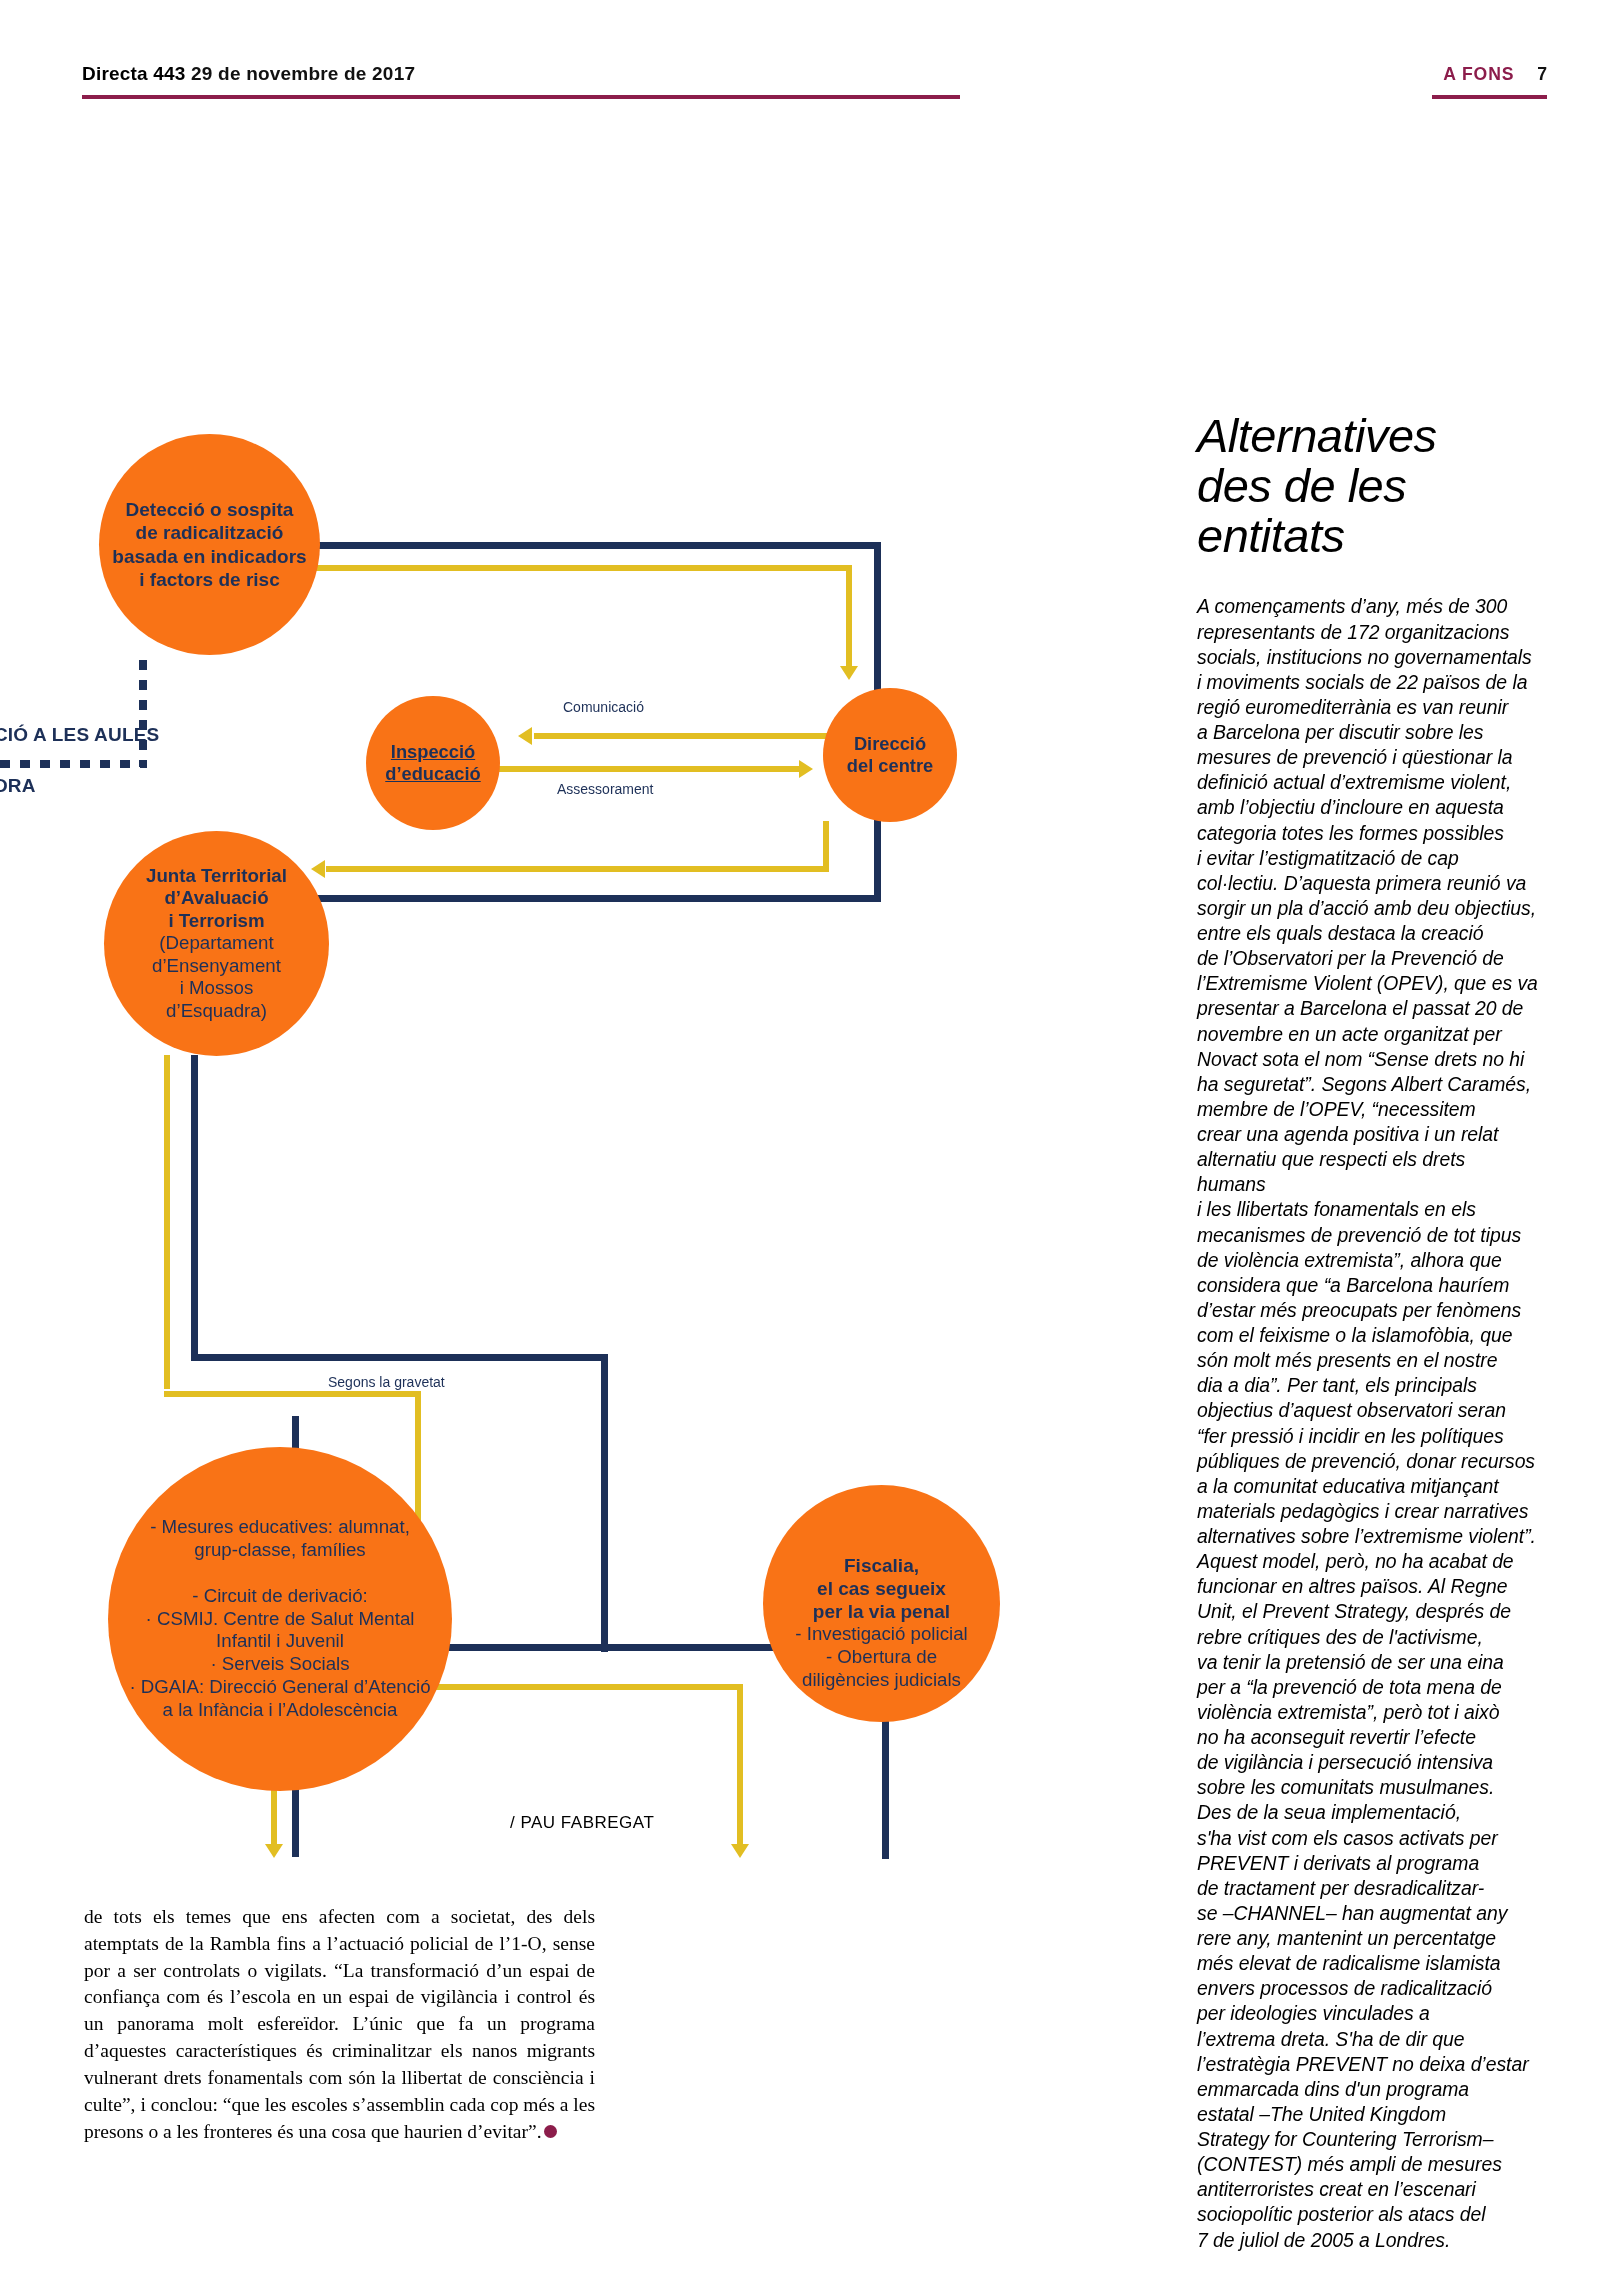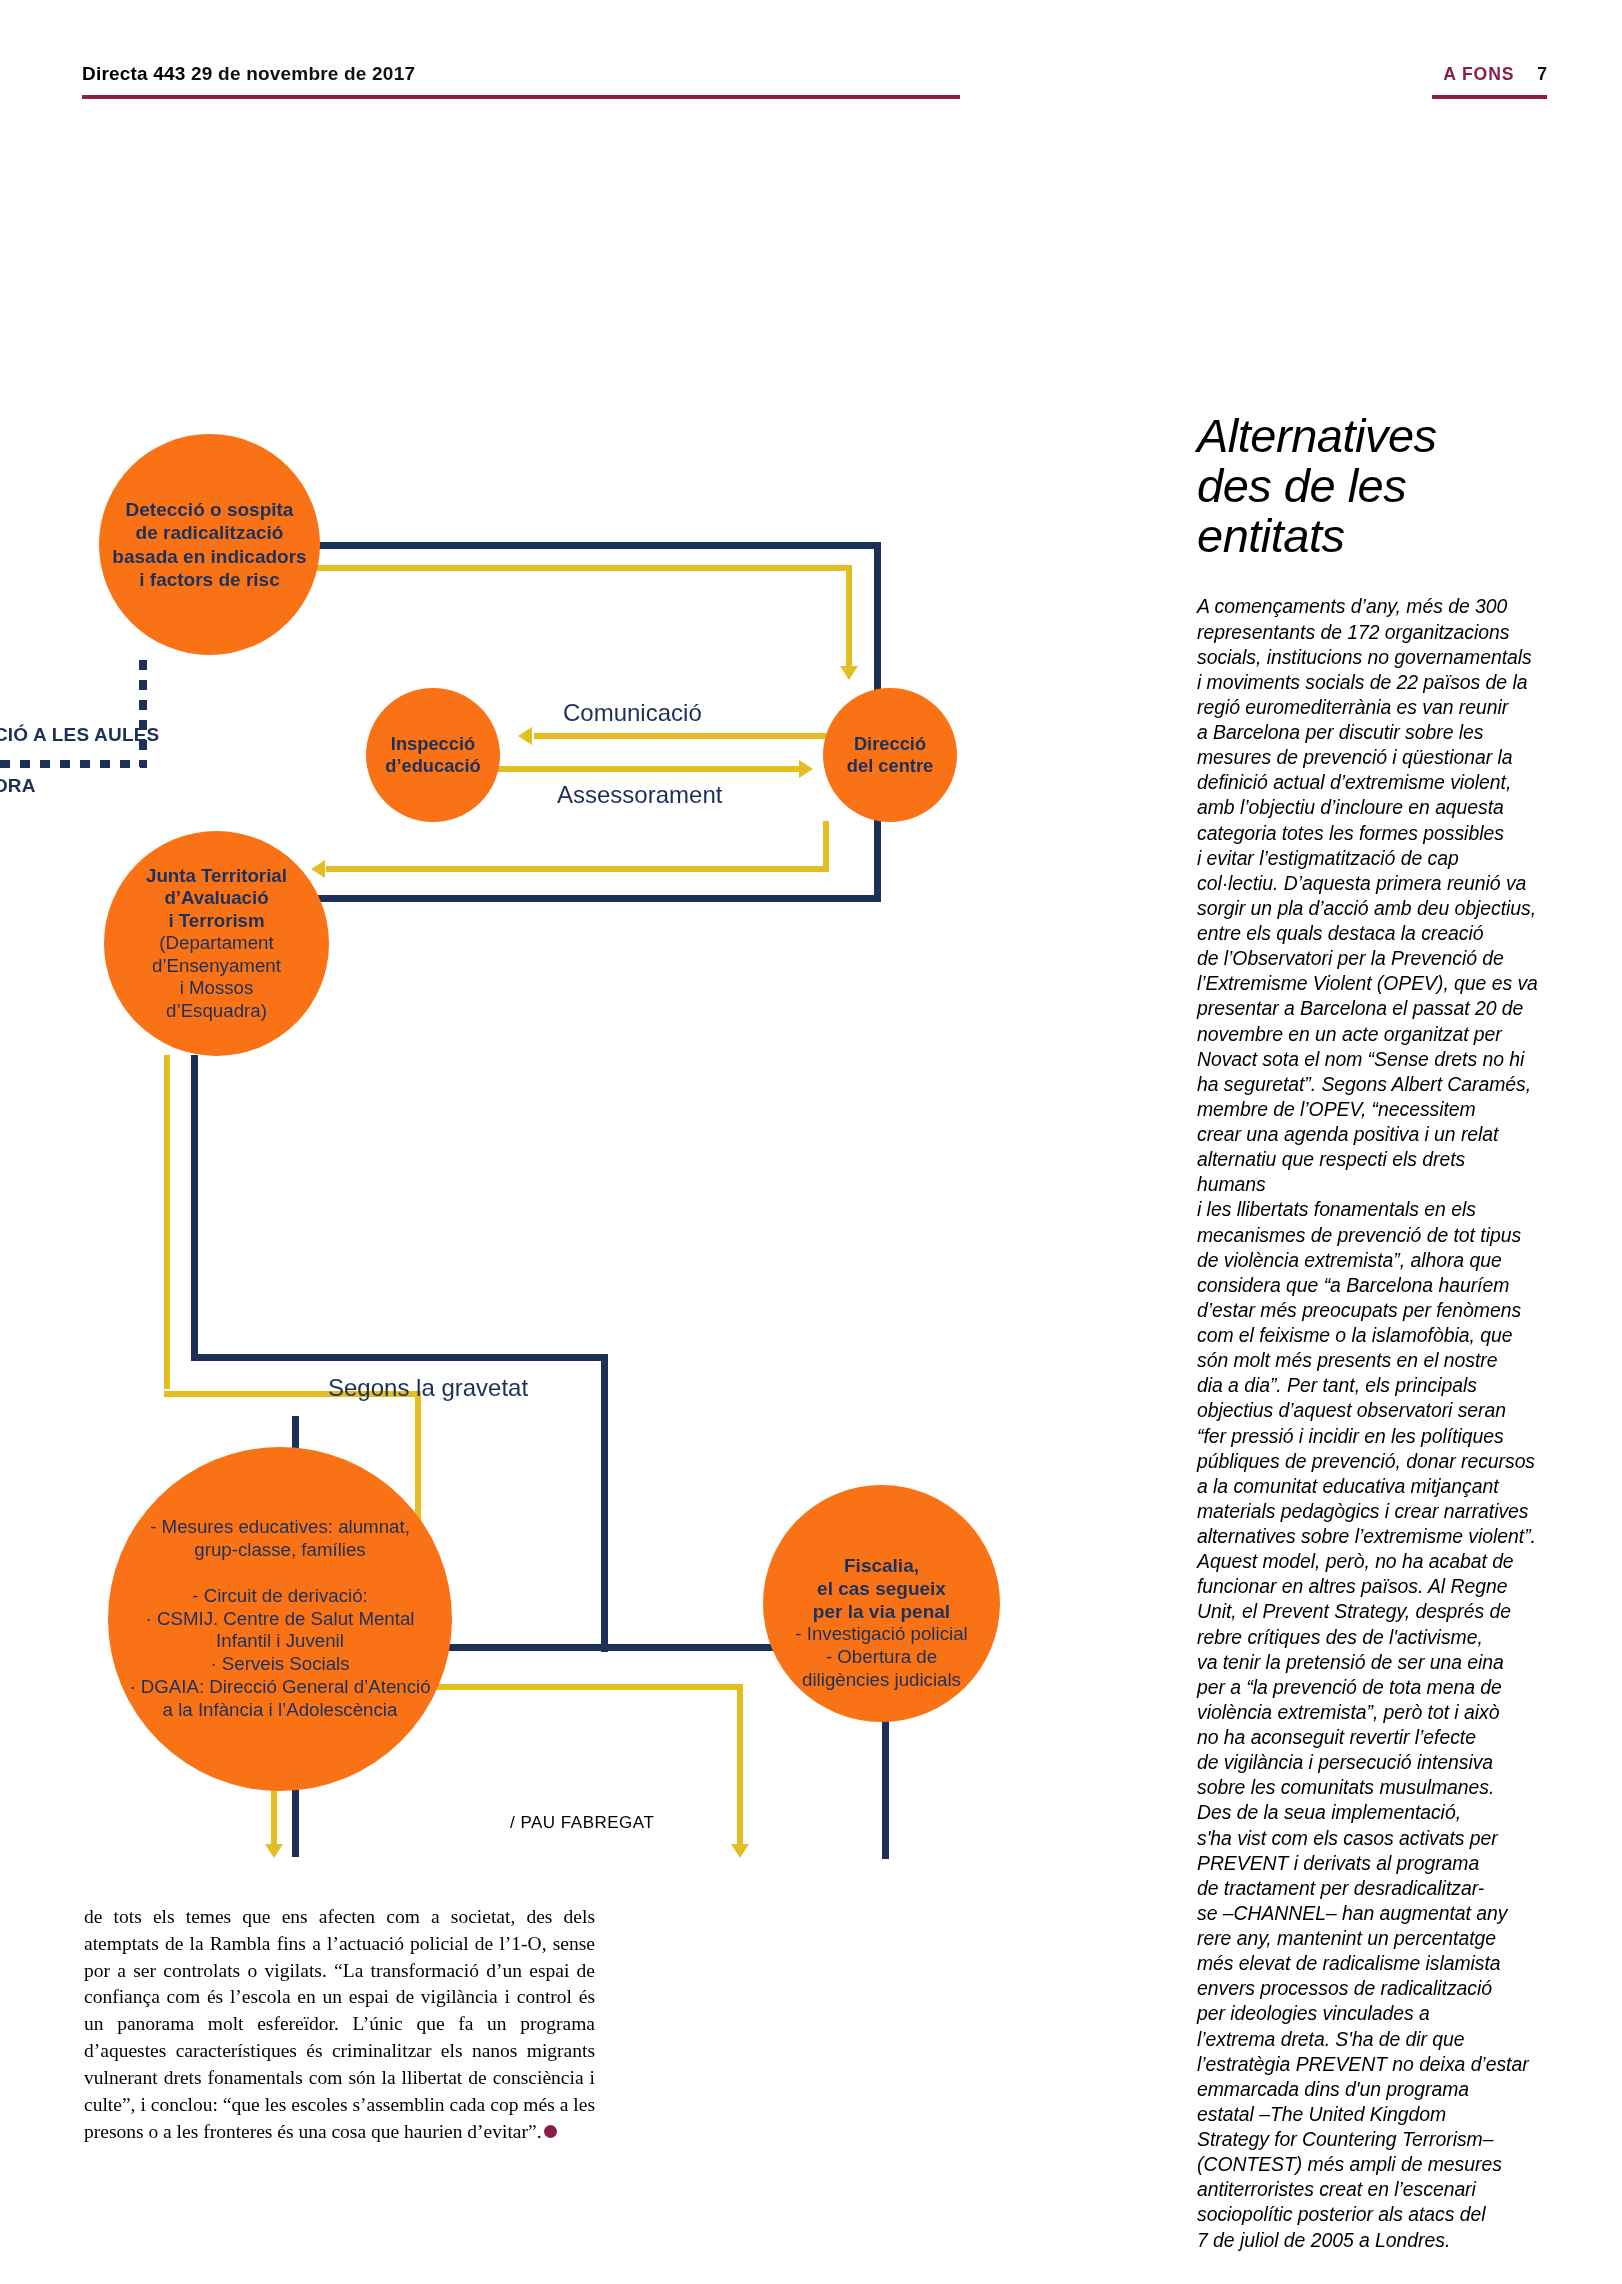--- a/index.html
+++ b/index.html
@@ -60,21 +60,21 @@
     text-align:center;color:#1d3058;z-index:3;
   }
   .node .inner{padding:0 7.6px;width:100%;}
   .node .ttl{font-weight:700;display:block;}
   .node .sub{font-weight:400;display:block;}
 
   
   #node-detect{left:99px;top:37px;width:221px;height:221px;}
   #node-detect .ttl{font-size:19px;line-height:1.22;}
 
-  #node-inspeccio{left:366px;top:291px;width:134px;height:134px;}
+  #node-inspeccio{left:366px;top:299px;width:134px;height:134px;text-decoration:underline;}
   #node-inspeccio .ttl{font-size:18.3px;line-height:1.2;}
 
   #node-direccio{left:823px;top:291px;width:134px;height:134px;}
   #node-direccio .ttl{font-size:18.3px;line-height:1.2;}
 
   #node-junta{left:104px;top:434px;width:225px;height:225px;}
   #node-junta .ttl{font-size:18.7px;line-height:1.2;}
   #node-junta .sub{font-size:18.7px;line-height:1.2;}
 
   #node-eap{left:108px;top:1050px;width:344px;height:344px;}
@@ -87,21 +87,21 @@
 
   
   .seg{position:absolute;background:#e2be22;z-index:1;}
   .seg.navy{background:#1d3058;}
   .arrow{position:absolute;width:0;height:0;z-index:2;}
   .arrow.down{border-left:9.2px solid transparent;border-right:9.2px solid transparent;border-top:14.5px solid #e2be22;}
   .arrow.left{border-top:9.2px solid transparent;border-bottom:9.2px solid transparent;border-right:14.5px solid #e2be22;}
   .arrow.right{border-top:9.2px solid transparent;border-bottom:9.2px solid transparent;border-left:14.5px solid #e2be22;}
 
   .edge-label{
-    position:absolute;color:#1d3058;font-size:24px;font-weight:400;
+    position:absolute;color:#1d3058;font-size:14px;font-weight:400;
     white-space:nowrap;z-index:4;
   }
 
   
   #dash-vert{
     position:absolute;left:139px;top:263px;width:8.4px;height:107px;z-index:1;
     background-image:linear-gradient(#1d3058 50%, rgba(255,255,255,0) 0%);
     background-size:8.4px 20px;background-repeat:repeat-y;
   }
   #dash-horiz{

